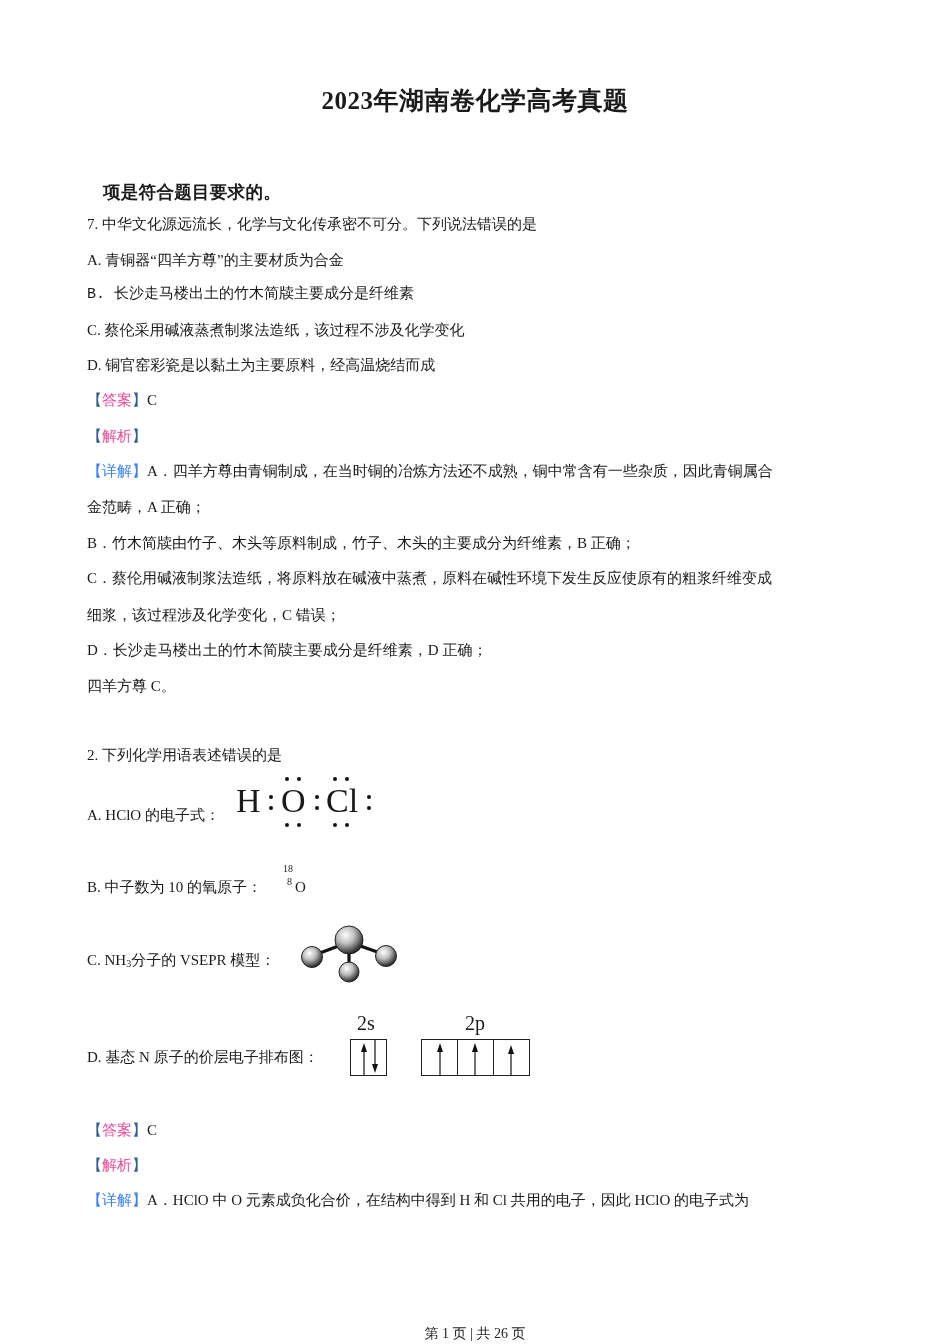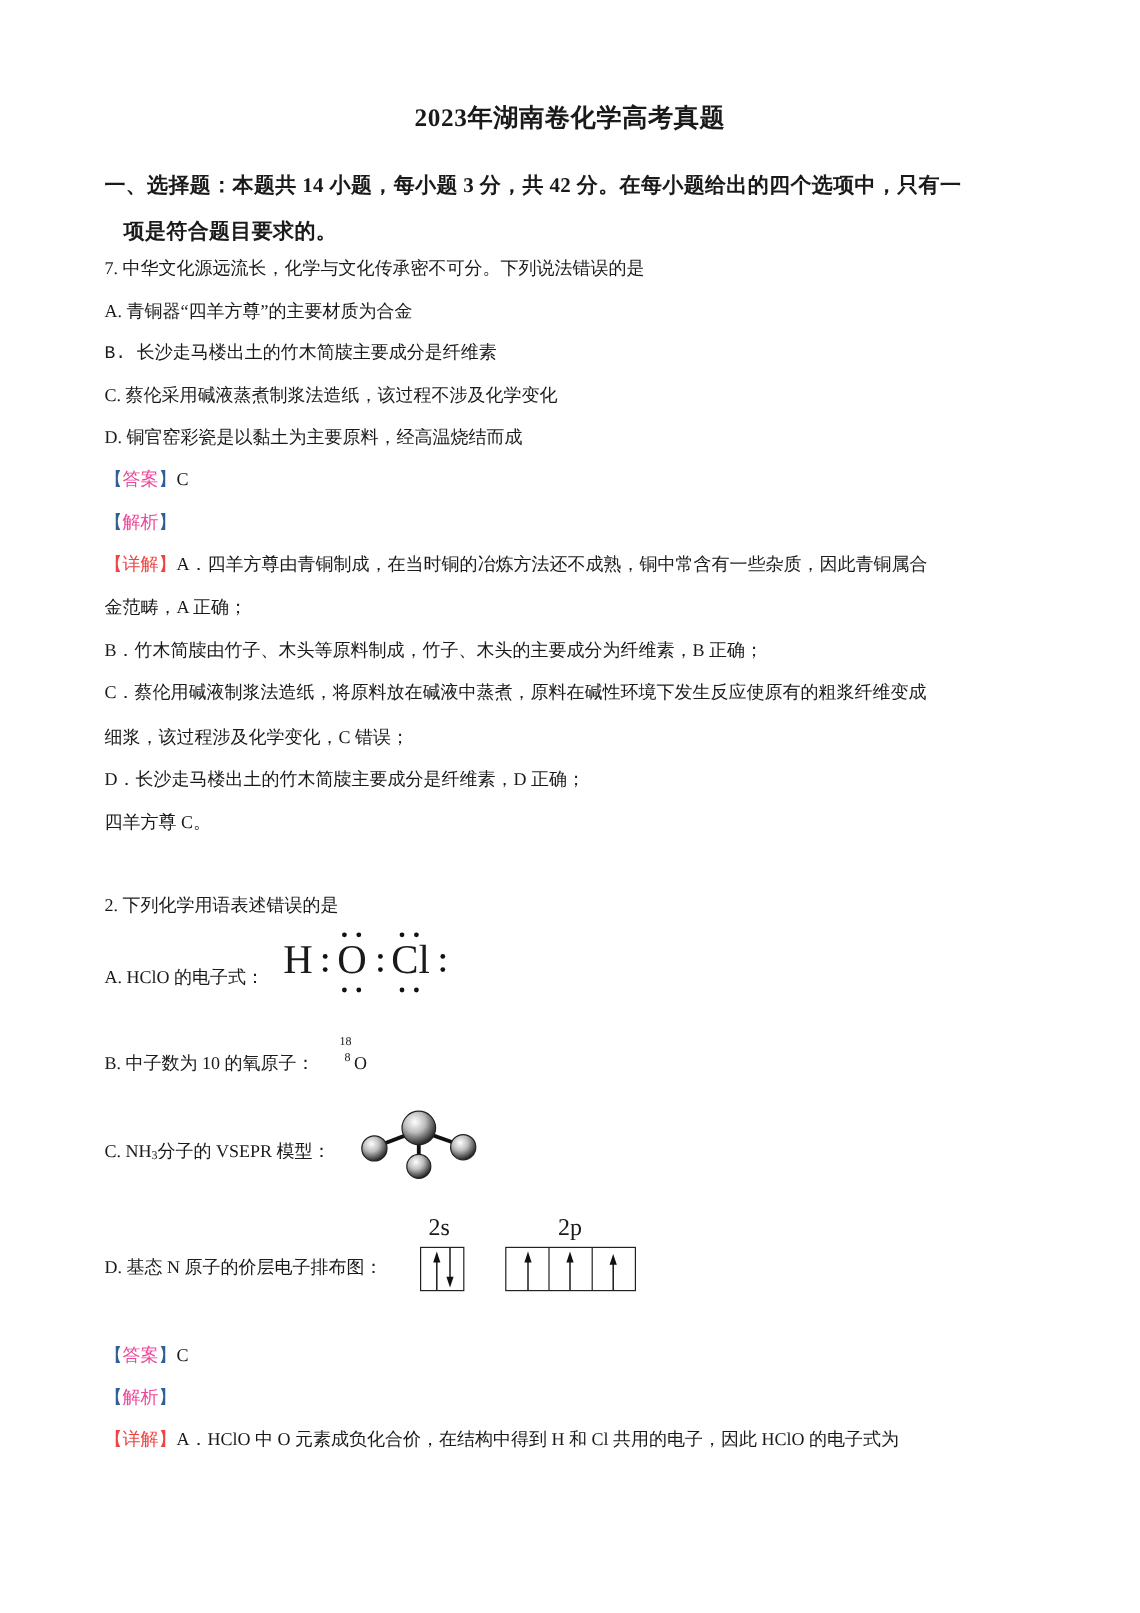--- a/index.html
+++ b/index.html
@@ -17,38 +17,38 @@
     }
     .page {
       position: absolute;
       left: 0; top: 0;
       width: 950px; height: 1344px;
     }
     .abs { position: absolute; white-space: nowrap; }
     .title {
       left: 0; width: 950px; top: 84px;
       text-align: center;
-      font-size: 21px;
+      font-size: 25px;
       font-weight: bold;
       letter-spacing: 0.5px;
     }
     .section-head {
       left: 87px;
       font-size: 17.5px;
       font-weight: bold;
       letter-spacing: 0.3px;
     }
     .line {
       left: 87px;
       font-size: 15px;
       line-height: 20px;
     }
     .label-blue { color: #ec4899; }
     .bracket { color: #2f5f96; }
-    .detail-label { color: #ef4444; }
+    .detail-label { color: #3b82f6; }
 
     
     .lewis {
       position: absolute;
       left: 234px; top: 776px;
       width: 150px; height: 54px;
     }
     .lewis .sym {
       position: absolute;
       top: 6px;
@@ -93,21 +93,20 @@
     }
     sub { font-size: 10px; vertical-align: -2px; }
   </style>
 </head>
 <body>
 
 <div class="page">
 
   <div class="abs title">2023年湖南卷化学高考真题</div>
 
-  <div class="abs section-head" style="top:142px;">一、选择题：本题共 14 小题，每小题 3 分，共 42 分。在每小题给出的四个选项中，只有一</div>
   <div class="abs section-head" style="top:180px;margin-left:16px;">项是符合题目要求的。</div>
 
   <div>
     <div class="abs line" style="top:214px;">7. 中华文化源远流长，化学与文化传承密不可分。下列说法错误的是</div>
     <div class="abs line" style="top:250px;">A. 青铜器“四羊方尊”的主要材质为合金</div>
     <div class="abs line" style="top:285px;font-family:Liberation Mono, monospace;">B. 长沙走马楼出土的竹木简牍主要成分是纤维素</div>
     <div class="abs line" style="top:320px;">C. 蔡伦采用碱液蒸煮制浆法造纸，该过程不涉及化学变化</div>
     <div class="abs line" style="top:355px;">D. 铜官窑彩瓷是以黏土为主要原料，经高温烧结而成</div>
 
     <div class="abs line" style="top:390px;">
@@ -212,13 +211,14 @@
       <span class="bracket">【</span><span class="label-blue">答案</span><span class="bracket">】</span><span>C</span>
     </div>
     <div class="abs line" style="top:1155px;">
       <span class="bracket">【</span><span class="label-blue">解析</span><span class="bracket">】</span>
     </div>
     <div class="abs line" style="top:1190px;">
       <span class="detail-label">【<span>详解</span>】</span><span>A．HClO 中 O 元素成负化合价，在结构中得到 H 和 Cl 共用的电子，因此 HClO 的电子式为</span>
     </div>
   </div>
 
+  <div class="abs footer">第 1 页  | 共 26 页</div>
 </div>
 
 </body></html>

